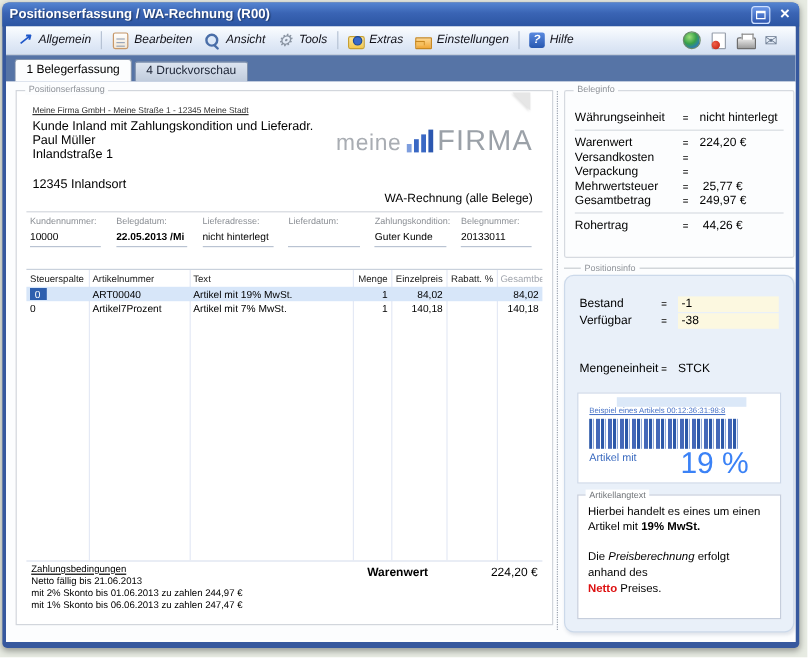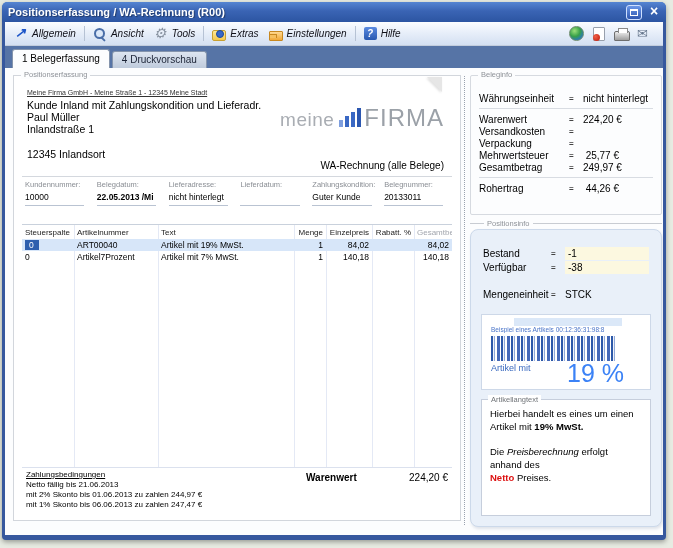--- a/index.html
+++ b/index.html
@@ -100,21 +100,21 @@
   .pi-label{position:absolute;top:144px;left:0;right:0;display:flex;align-items:center;font-size:7.5px;color:#8e9298;}
   .pi-label::before{content:"";width:14px;height:1px;background:#c8ccd2;margin-right:3px;}
   .pi-label::after{content:"";flex:1;height:1px;background:#c8ccd2;margin-left:3px;}
   .pi-panel{position:absolute;top:154px;left:0;right:0;bottom:0;background:#e9f0f9;border:1px solid #ccd9ea;border-radius:8px;box-shadow:1px 2px 3px rgba(60,80,120,.15);display:flex;flex-direction:column;overflow:hidden;}
   .p-rows{padding-top:16px;}
   .p-row{display:flex;align-items:center;height:14px;padding:0 12px;font-size:10px;}
   .p-label{flex:0 0 68px;}
   .p-eq{flex:0 0 14px;font-size:8px;font-weight:bold;color:#444;}
   .p-val{flex:1;white-space:nowrap;}
   .p-val.hl{background:#fcf8e0;padding:1px 3px;}
-  .p-row.gap{margin-top:13px;justify-content:flex-end;}
+  .p-row.gap{margin-top:26px;justify-content:flex-end;}
   .imgbox{margin:13px 10px 0;height:74px;background:#fff;border:1px solid #cdd8e8;position:relative;flex:0 0 auto;}
   .img-band{position:absolute;top:3px;left:32px;right:28px;height:8px;background:#dbe8f8;}
   .img-cap{position:absolute;top:11px;left:9px;right:4px;font-size:6.5px;color:#4a74c8;white-space:nowrap;overflow:hidden;text-decoration:underline;}
   .barcode{position:absolute;top:21px;left:9px;width:124px;height:25px;background:repeating-linear-gradient(90deg,#2c58a8 0 2px,#eef2fb 2px 3px,#8fa8d8 3px 4px,#fff 4px 6px,#4468b8 6px 9px,#fff 9px 10px);}
   .img-l1{position:absolute;top:48px;left:9px;font-size:9px;color:#3a6abf;}
   .img-l2{position:absolute;bottom:1px;right:26px;font-size:25px;color:#3b82f6;}
   .ltbox{flex:1;margin:9px 10px 10px;background:#fff;border:1px solid #c6cedc;position:relative;}
   .lt-label{position:absolute;top:-5px;left:6px;background:#fff;padding:0 3px;font-size:7.5px;color:#707478;}
   .lt-body{padding:7px 8px;font-size:9.5px;line-height:13px;color:#000;}
   .lt-p2{margin-top:12px;}
@@ -137,20 +137,24 @@
 
     <div class="winbody">
 
       <div class="menubar">
         <div class="mi">
           <span class="ico ico-arrow"></span>
           <span>Allgemein</span>
         </div>
         <div class="sep"></div>
         <div class="mi">
+          <span class="ico ico-edit"></span>
+          <span>Bearbeiten</span>
+        </div>
+        <div class="mi">
           <span class="ico ico-mag"></span>
           <span>Ansicht</span>
         </div>
         <div class="mi">
           <span class="ico ico-gear"></span>
           <span>Tools</span>
         </div>
         <div class="sep"></div>
         <div class="mi">
           <span class="ico ico-toolbox"></span>

